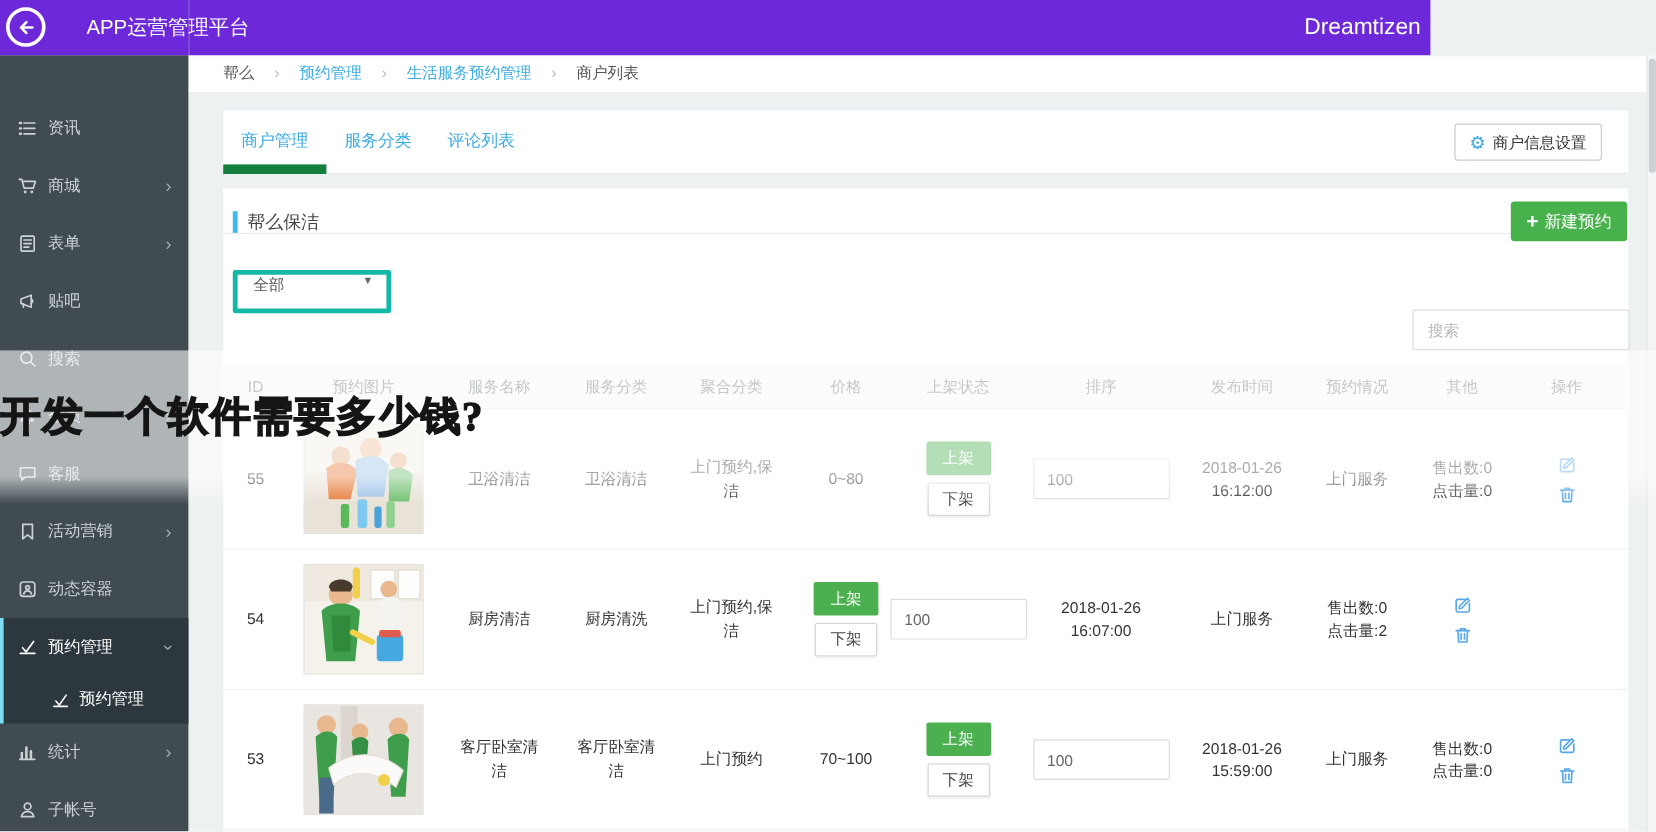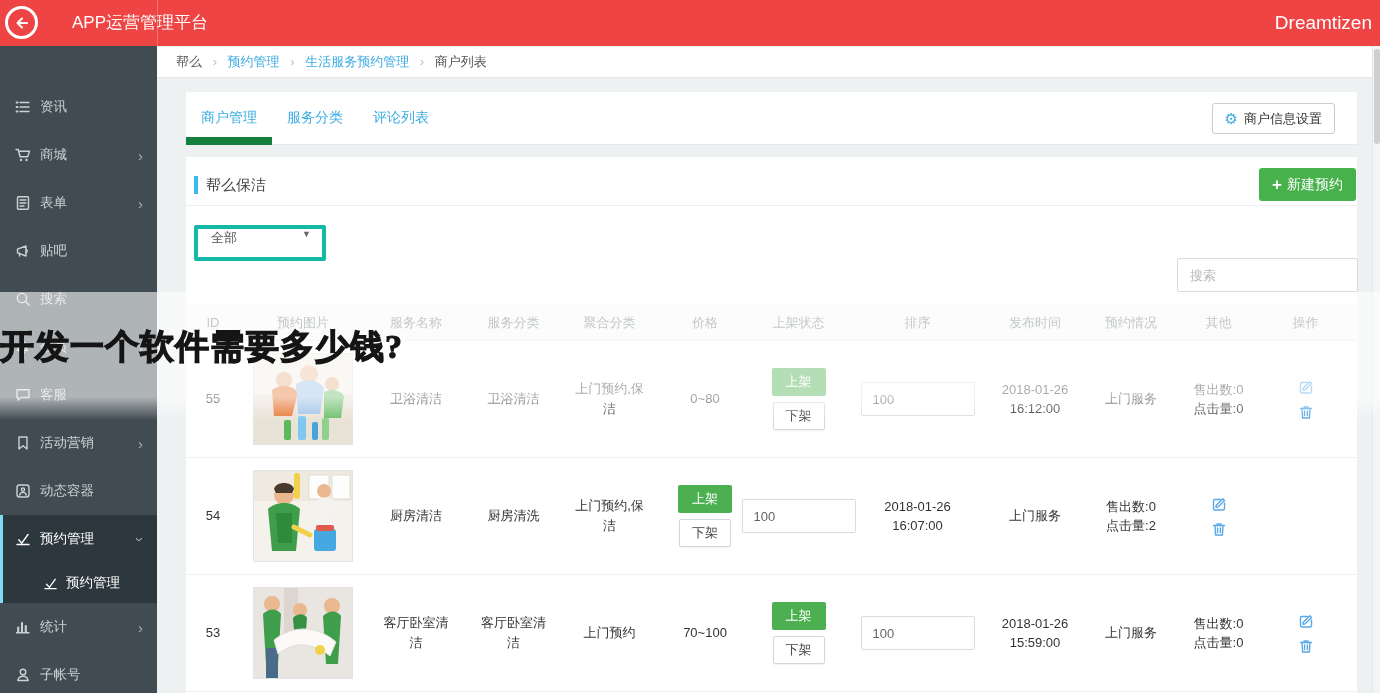--- a/index.html
+++ b/index.html
@@ -1,21 +1,21 @@
 <!DOCTYPE html>
 <html><head>
 <meta charset="utf-8">
 <style>
   * { margin:0; padding:0; box-sizing:border-box; }
   html,body { width:1380px; height:693px; overflow:hidden; }
   body { font-family:"Liberation Sans","DejaVu Sans",sans-serif; background:#eef1f2; }
   .app { position:relative; width:1380px; height:693px; overflow:hidden; background:#eef1f2; }
 
   
-  .topbar { position:absolute; left:0; top:0; width:1380px; height:46px; background:#ef4444; z-index:20; }
+  .topbar { position:absolute; left:0; top:0; width:1192px; height:46px; background:#6d28d9; z-index:20; }
   .back-btn { position:absolute; left:5px; top:6px; width:33px; height:33px; border:3px solid #fff; border-radius:50%;
               display:flex; align-items:center; justify-content:center; color:#fff; cursor:pointer; }
   .back-btn svg { width:16px; height:16px; }
   .topbar-sep { position:absolute; left:157px; top:0; width:1px; height:46px; background:rgba(255,255,255,.25); }
   .app-title { position:absolute; left:72px; top:0; line-height:46px; color:#fff; font-size:17px; }
   .brand { position:absolute; right:8px; top:0; line-height:46px; color:#fff; font-size:19px; cursor:pointer; }
 
   
   .sidebar { position:absolute; left:0; top:46px; width:157px; height:647px; background:#414c52; z-index:10; }
   .menu { padding-top:37px; }
@@ -25,36 +25,36 @@
   .mi .chev { position:absolute; right:14px; font-size:15px; color:#aab1b5; }
   .chev.down { transform:rotate(90deg); }
   .active-block { background:#2d383e; border-left:3px solid #7edcf7; }
   .active-block .mi { padding-left:12px; color:#fff; }
   .submi { height:40px; display:flex; align-items:center; padding-left:40px; color:#fff; font-size:13.5px; cursor:pointer; }
   .submi .ic { width:15px; height:15px; margin-right:8px; display:inline-flex; }
   .submi .ic svg { width:15px; height:15px; stroke:currentColor; fill:none; stroke-width:1.4; stroke-linecap:round; stroke-linejoin:round; }
 
   
   .crumbbar { position:absolute; left:157px; top:47px; width:1223px; height:31px; background:#fff; border-bottom:1px solid #e6e8e9; z-index:5; }
-  .crumbbar .inner { padding-left:19px; line-height:30px; font-size:13px; color:#555; }
+  .crumbbar .inner { padding-left:29px; line-height:30px; font-size:13px; color:#555;font-family:Liberation Mono, monospace; }
   .crumb-link { color:#3aabe3; cursor:pointer; }
   .crumb-sep { color:#b9bec1; margin:0 7px; font-size:13px; }
 
   
   .tabcard { position:absolute; left:186px; top:92px; width:1171px; height:53px; background:#fff; border-bottom:1px solid #e8e8e8; z-index:5; }
   .tabs { display:flex; height:53px; }
   .tab { padding:0 15px; line-height:51px; font-size:14px; color:#3aabe3; cursor:pointer; }
   .tab.active { border-bottom:8px solid #15803d; }
   .settings-btn { position:absolute; right:22px; top:11px; height:31px; padding:0 12px; background:#fff; border:1px solid #c9cdd0;
                   border-radius:3px; font-size:13px; color:#333; display:flex; align-items:center; gap:6px; cursor:pointer; }
   .gear { color:#3aabe3; font-size:15px; }
 
   
   .maincard { position:absolute; left:186px; top:157px; width:1171px; height:536px; background:#fff; z-index:5; }
-  .panel-head { position:relative; height:49px; border-bottom:1px solid #eceeef; }
+  .panel-head { position:relative; height:38px; border-bottom:1px solid #eceeef; }
   .title-bar { position:absolute; left:8px; top:19px; width:4px; height:18px; background:#3db9f2; }
   .panel-title { position:absolute; left:20px; top:19px; font-size:15px; color:#444; }
   .new-btn { position:absolute; right:1px; top:11px; height:33px; padding:0 13px; background:#47b14b; border:none; border-radius:3px;
              color:#fff; font-size:14px; display:flex; align-items:center; gap:5px; cursor:pointer; }
   .new-btn .plus { font-size:17px; font-weight:bold; line-height:1; }
 
   .filter-select { position:absolute; left:8px; top:68px; width:132px; height:36px; background:#fff; border:4px solid #14b8a6; border-radius:2px;
                    font-size:13px; color:#555; display:flex; align-items:flex-start; padding-left:13px; cursor:pointer; }
   .filter-select .caret { position:absolute; right:11px; font-size:9px; color:#666; }
   .search-input { position:absolute; left:991px; top:101px; width:181px; height:34px; border:1px solid #d9dcde; border-radius:2px;

